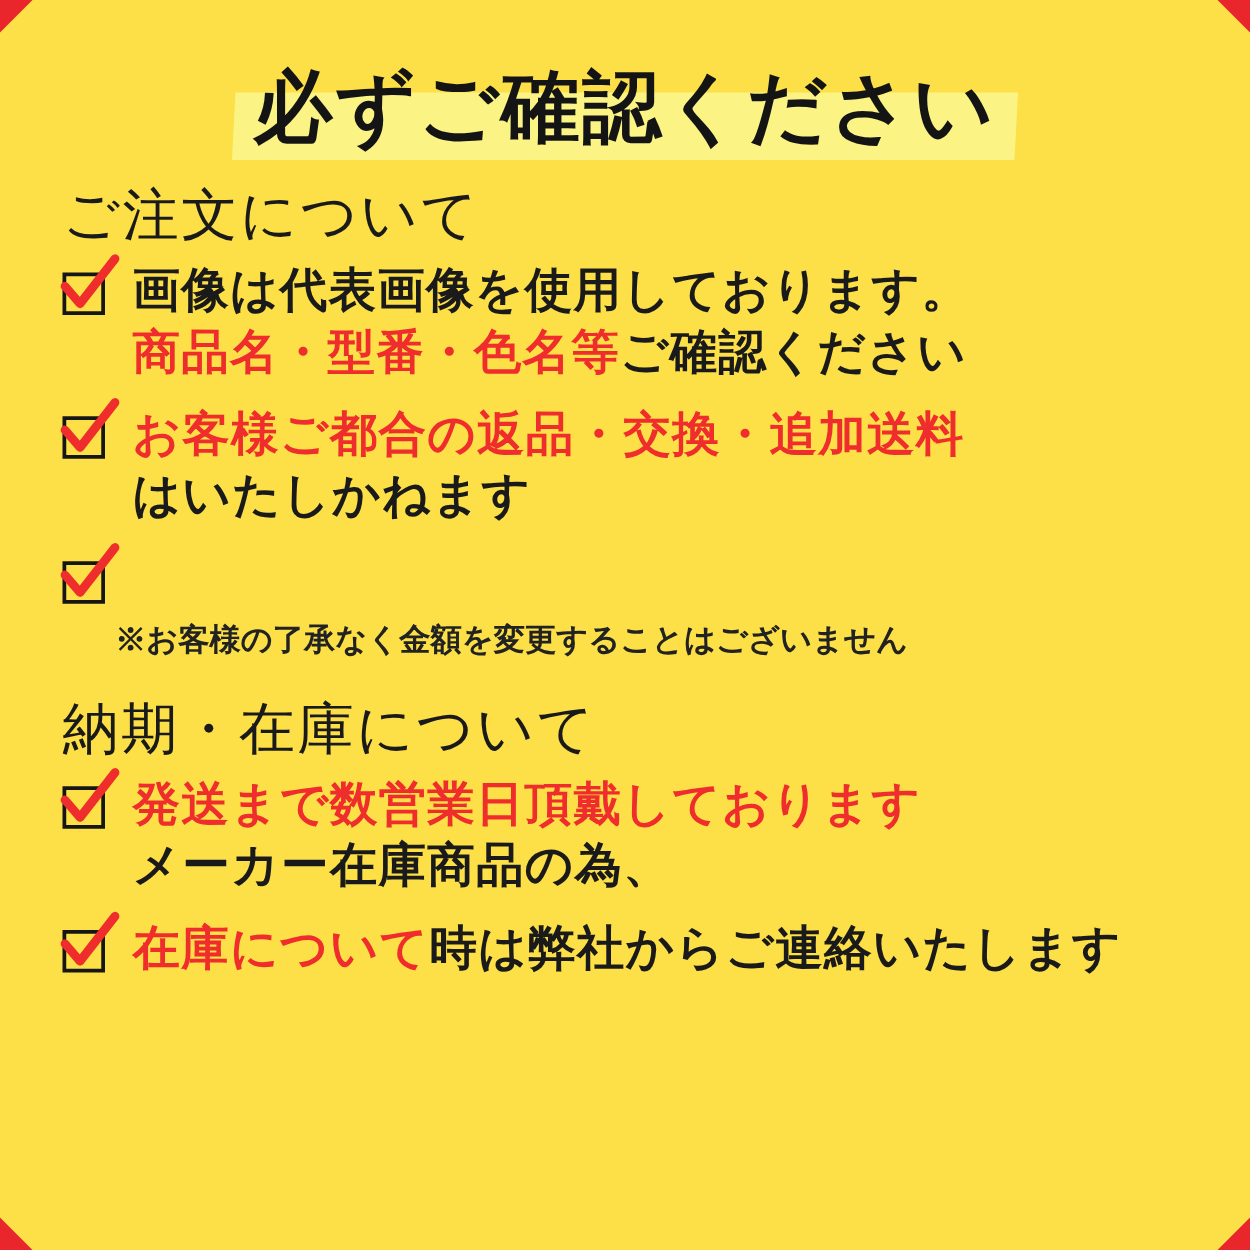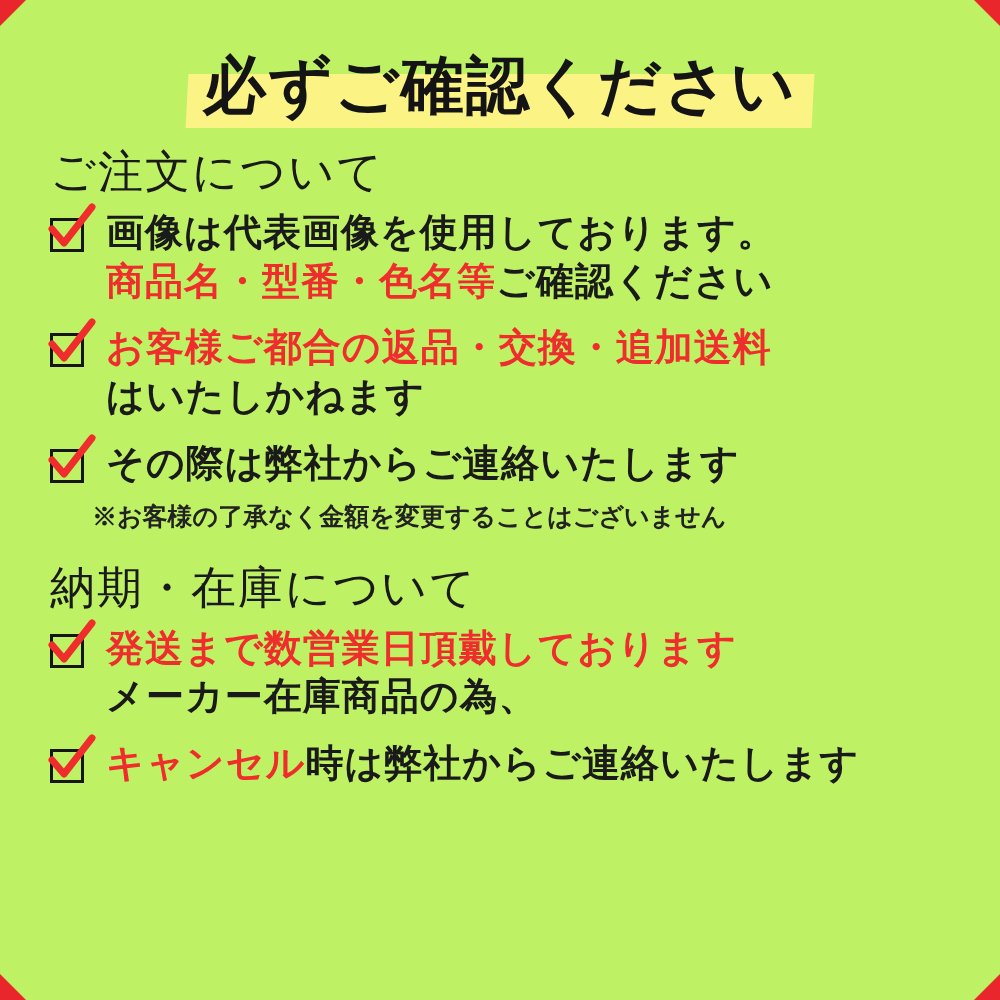--- a/index.html
+++ b/index.html
@@ -7,21 +7,21 @@
     padding: 0;
     background: #ffffff;
   }
   body {
     font-family: "DejaVu Sans", "Liberation Sans", sans-serif;
   }
   .page {
     position: relative;
     width: 1000px;
     height: 1000px;
-    background: #bef264;
+    background: #fde047;
     box-sizing: border-box;
     overflow: hidden;
   }
   
   .corner {
     position: absolute;
     width: 0;
     height: 0;
     z-index: 5;
   }
@@ -190,21 +190,20 @@
       </span>
     </div>
 
     <div class="item">
       <span class="checkbox">
         <svg viewBox="0 0 48 48" aria-hidden="true">
           <path d="M4 24 L16 38 L44 2" fill="none" stroke="#ef2d2d" stroke-width="7" stroke-linecap="round" stroke-linejoin="round"></path>
         </svg>
       </span>
       <span class="lines">
-        <div class="line">その際は弊社からご連絡いたします</div>
       </span>
     </div>
 
     <div class="note">※お客様の了承なく金額を変更することはございません</div>
 
     <div class="section-heading second">納期・在庫について</div>
 
     <div class="item">
       <span class="checkbox">
         <svg viewBox="0 0 48 48" aria-hidden="true">
@@ -217,18 +216,18 @@
       </span>
     </div>
 
     <div class="item">
       <span class="checkbox">
         <svg viewBox="0 0 48 48" aria-hidden="true">
           <path d="M4 24 L16 38 L44 2" fill="none" stroke="#ef2d2d" stroke-width="7" stroke-linecap="round" stroke-linejoin="round"></path>
         </svg>
       </span>
       <span class="lines">
-        <div class="line"><span class="red">キャンセル</span><span>時は弊社からご連絡いたします</span></div>
+        <div class="line"><span class="red">在庫について</span><span>時は弊社からご連絡いたします</span></div>
       </span>
     </div>
 
   </div>
 </div>
 
 </body></html>

